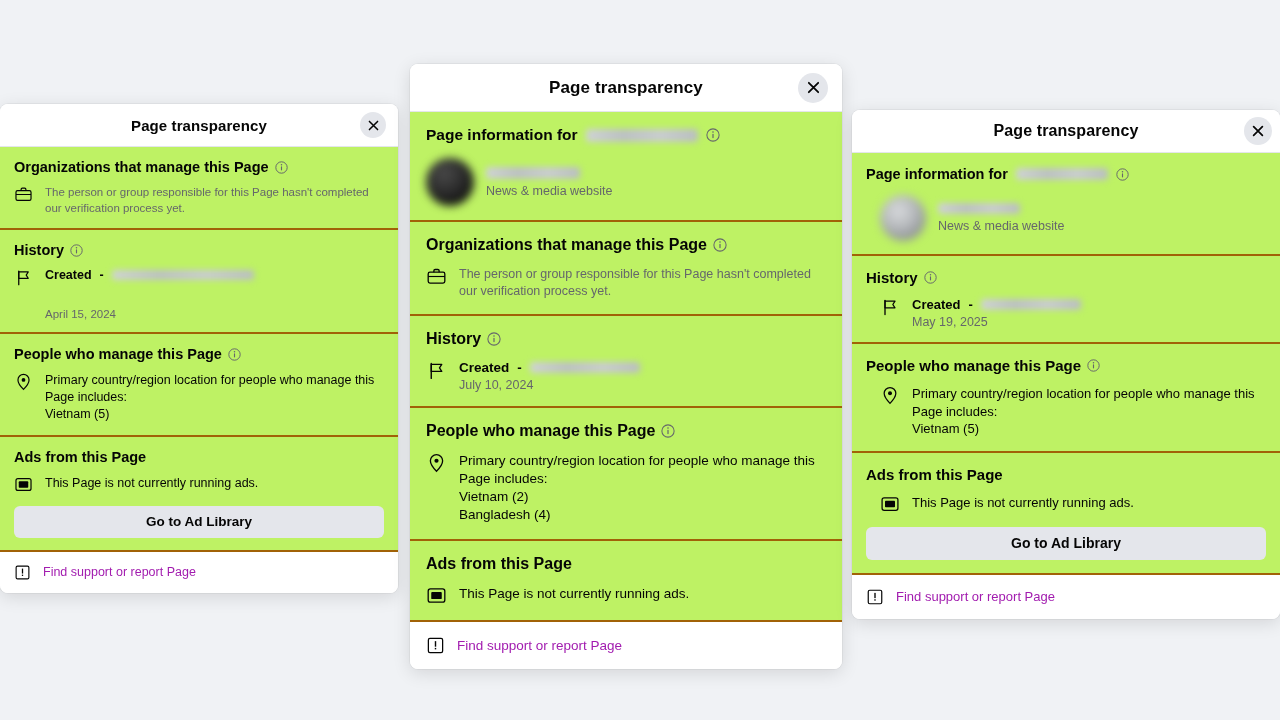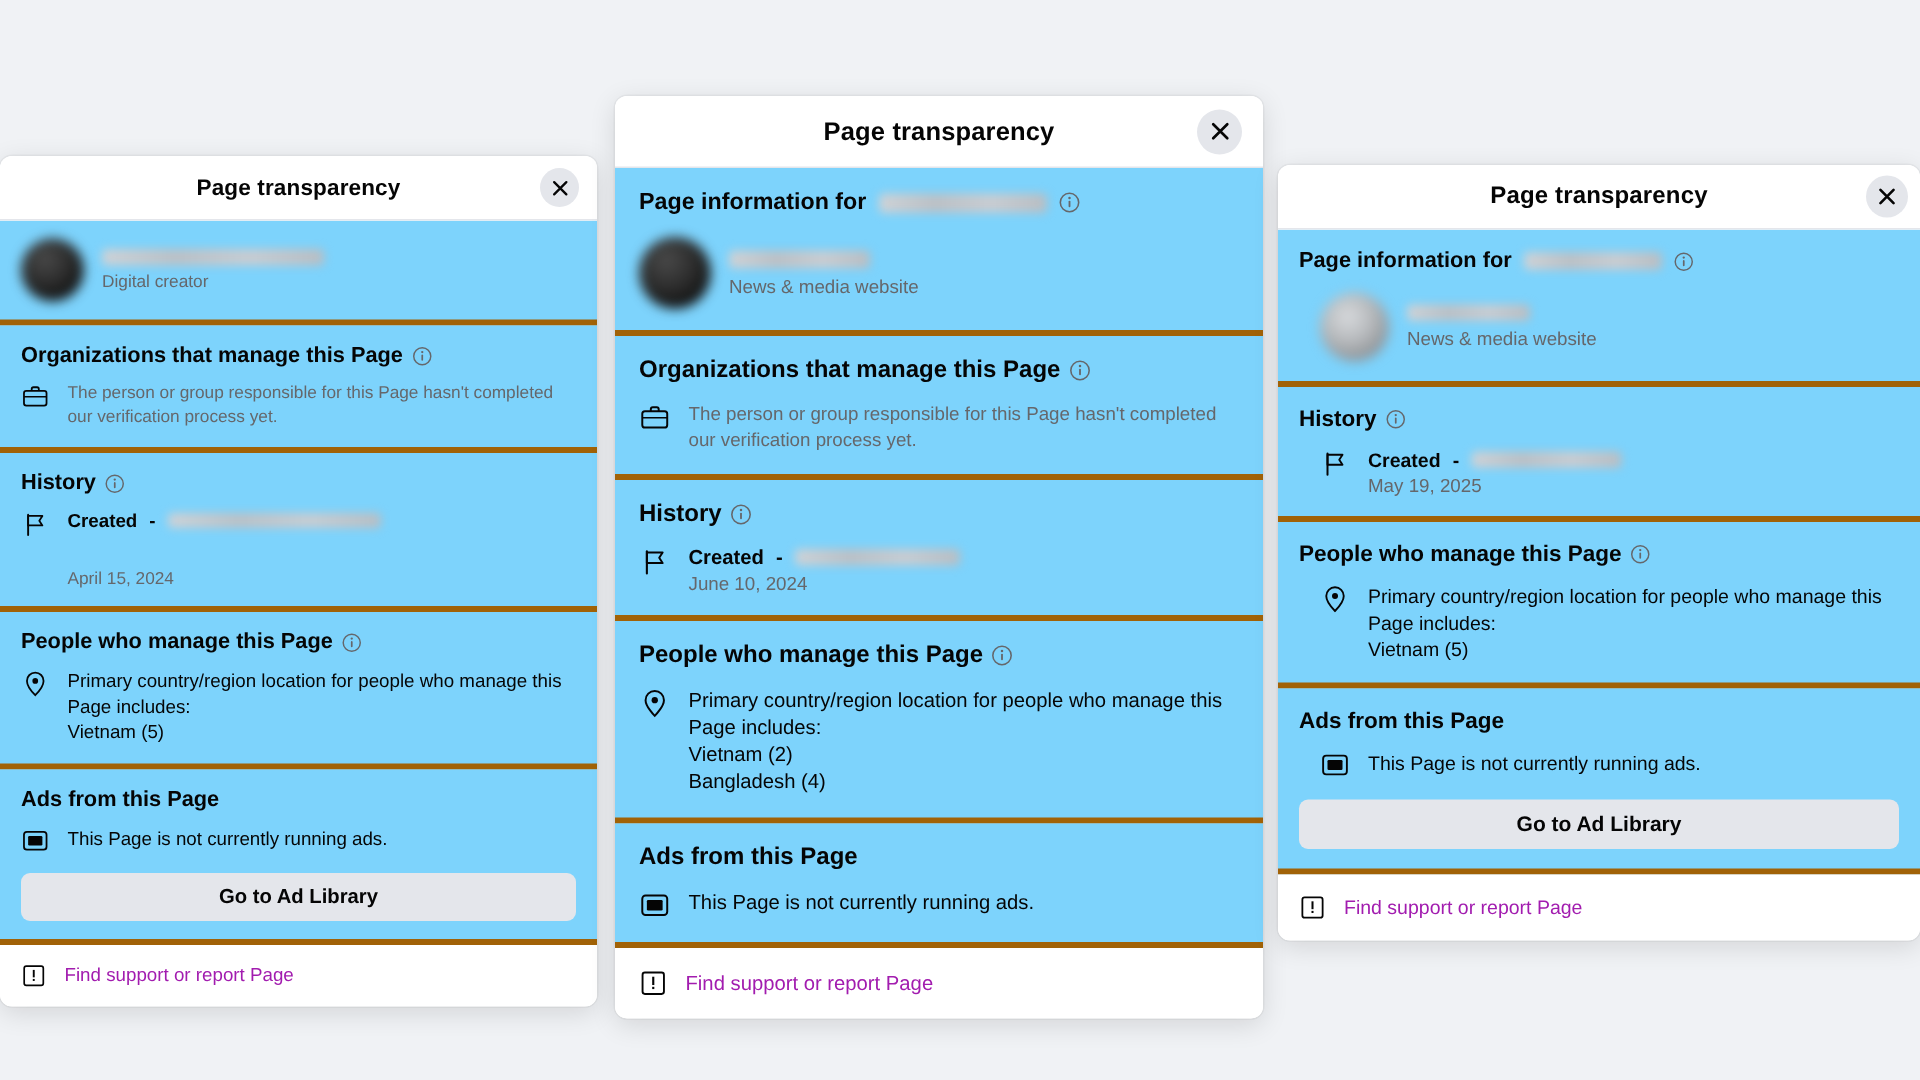--- a/index.html
+++ b/index.html
@@ -43,22 +43,22 @@
     border-radius: 50%;
     display: flex;
     align-items: center;
     justify-content: center;
     cursor: pointer;
   }
   .close-btn svg { display: block; }
 
   
   .section {
-    border-bottom: 4px solid #a16207;
-    background: #7dd3fc;
+    border-bottom: 2px solid #a16207;
+    background: #bef264;
   }
   .section:last-child { border-bottom: none; }
 
   .sec-head {
     display: flex;
     align-items: center;
     gap: 6px;
     font-weight: bold;
     color: #050505;
   }
@@ -197,29 +197,20 @@
   <div class="dialog" id="dlg-a">
     <div class="dlg-header">
       <div class="dlg-title">Page transparency</div>
       <div class="close-btn">
         <svg width="13" height="13" viewBox="0 0 16 16">
             <path d="M3 3 L13 13 M13 3 L3 13" stroke="#050505" stroke-width="1.9" stroke-linecap="round"></path>
           </svg>
       </div>
     </div>
 
-    <div class="section">
-      <div class="profile-row">
-        <div class="avatar"></div>
-        <div class="profile-meta">
-          <span class="blur" style="width:148px;height:11px;"></span>
-          <span class="profile-sub">Digital creator</span>
-        </div>
-      </div>
-    </div>
 
     <div class="section">
       <div class="sec-head">
         <span>Organizations that manage this Page</span>
         <span class="info-icon">
           <svg width="13" height="13" viewBox="0 0 16 16">
               <circle cx="8" cy="8" r="7" fill="none" stroke="#65676b" stroke-width="1.2"></circle>
               <circle cx="8" cy="4.6" r="0.95" fill="#65676b"></circle>
               <rect x="7.3" y="6.6" width="1.4" height="5" rx="0.7" fill="#65676b"></rect>
             </svg>
@@ -390,21 +381,21 @@
               <path d="M6 21V4" stroke="#050505" stroke-width="1.6" stroke-linecap="round"></path>
               <path d="M6 5h12l-2.6 4L18 13H6z" fill="none" stroke="#050505" stroke-width="1.5" stroke-linejoin="round"></path>
             </svg>
         </span>
         <span class="hist-line">
           <span class="created-line">
             <span class="created-word">Created</span>
             <span class="created-word">-</span>
             <span class="blur" style="width:110px;height:11px;"></span>
           </span>
-          <span class="date-line">June 10, 2024</span>
+          <span class="date-line">July 10, 2024</span>
         </span>
       </div>
     </div>
 
     <div class="section">
       <div class="sec-head">
         <span>People who manage this Page</span>
         <span class="info-icon">
           <svg width="14" height="14" viewBox="0 0 16 16">
               <circle cx="8" cy="8" r="7" fill="none" stroke="#65676b" stroke-width="1.2"></circle>

